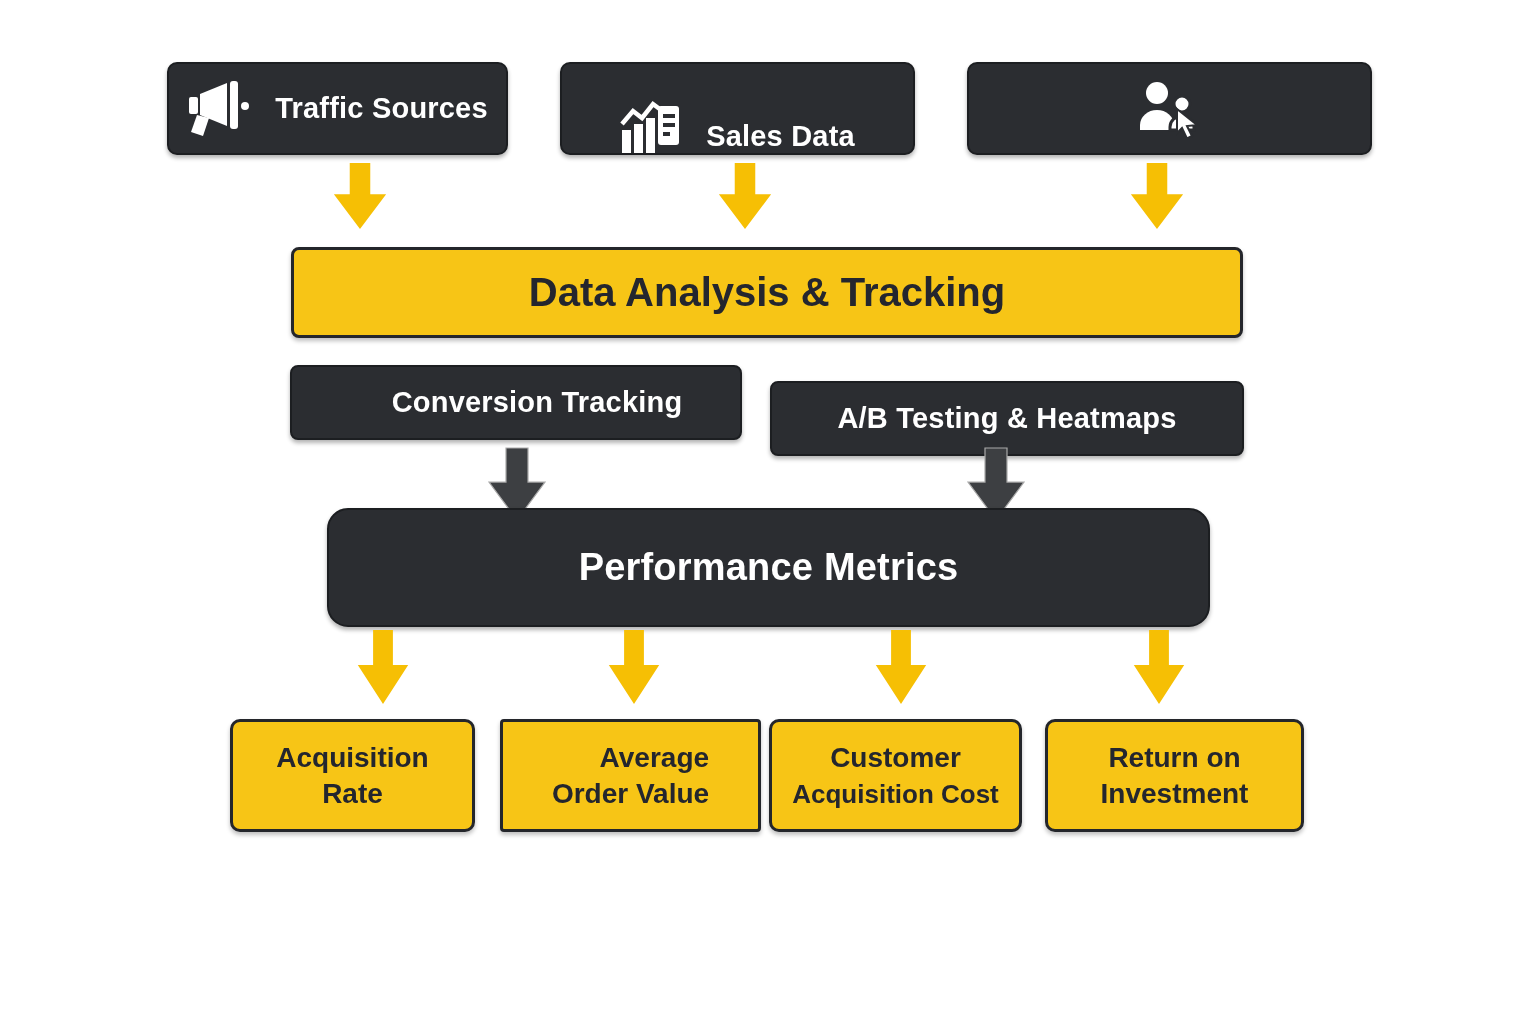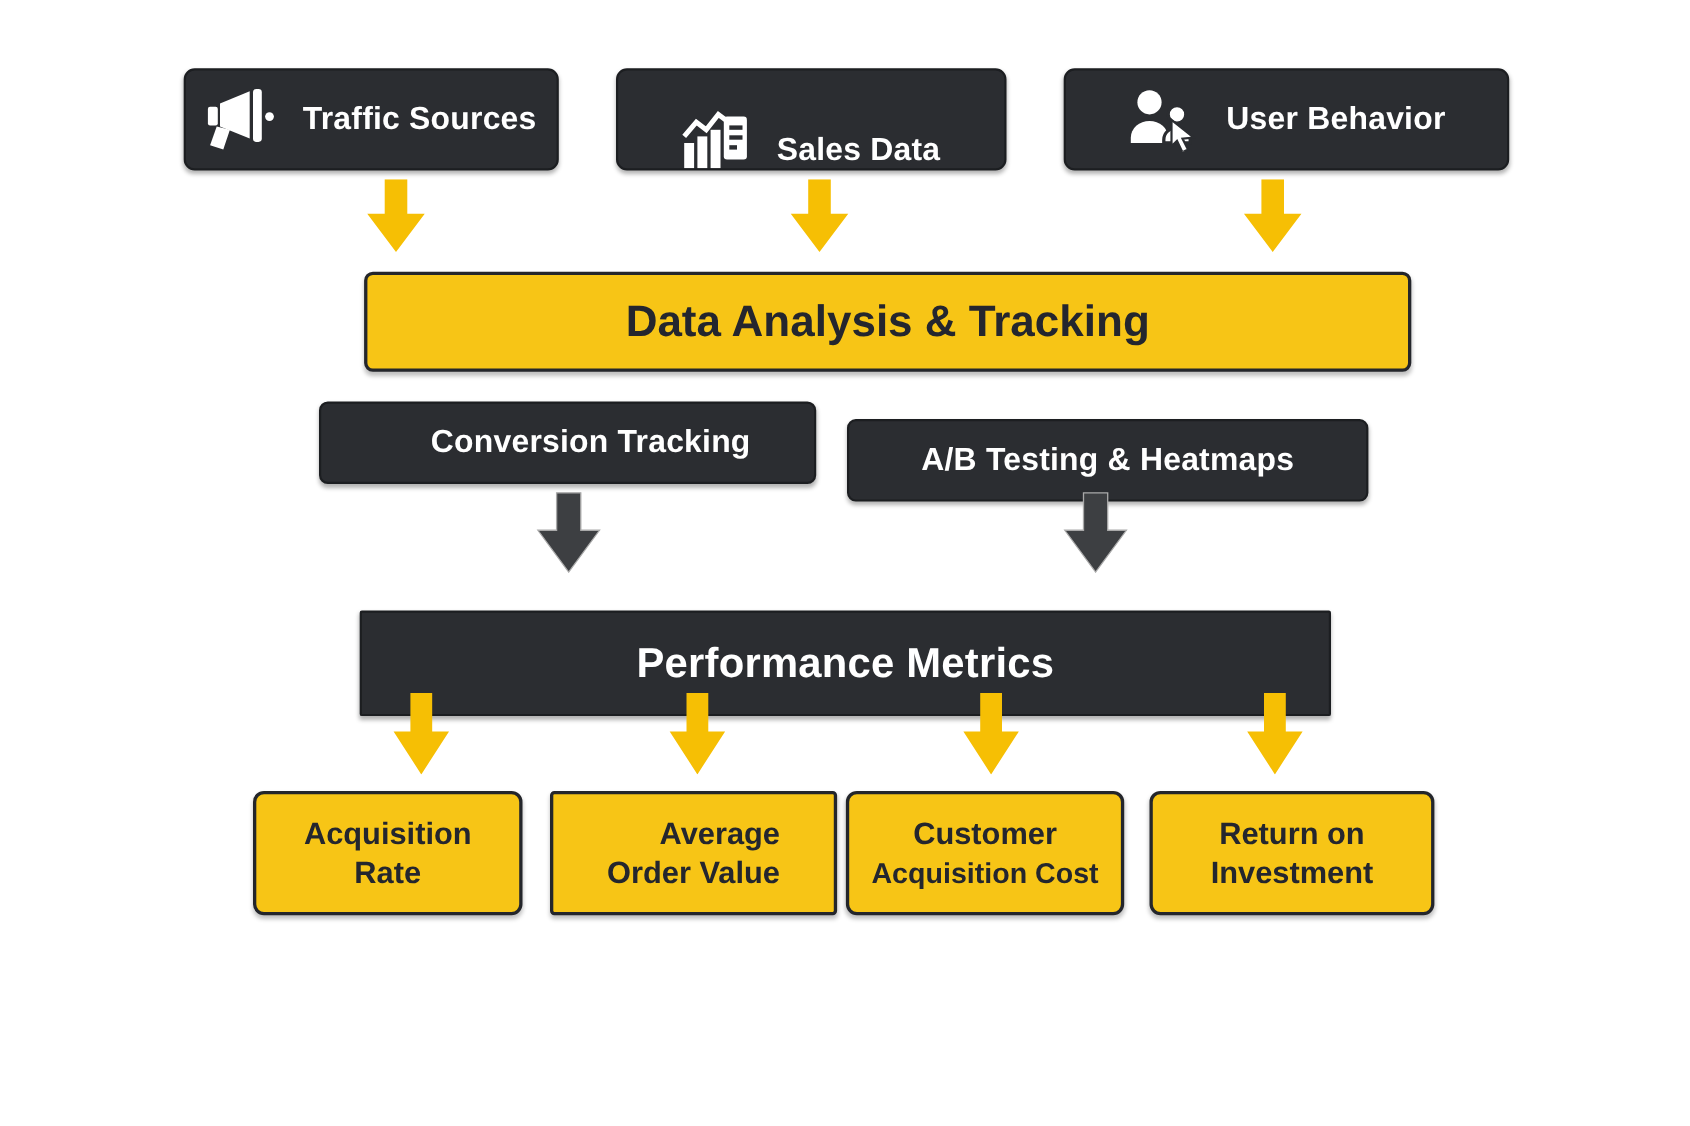--- a/index.html
+++ b/index.html
@@ -81,40 +81,39 @@
 <div class="abs dark-box src-box" style="left:967px;top:62px;width:405px;height:93px;">
   <span class="icon-wrap">
     <svg width="66" height="58" viewBox="0 0 66 58">
       <circle class="icon-fill" cx="20" cy="13" r="11"></circle>
       <path class="icon-fill" d="M3 50 v-5 a17 15 0 0 1 34 0 v5 z"></path>
       <circle class="icon-fill" cx="45" cy="24" r="8" stroke="#2b2d31" stroke-width="3"></circle>
       <path class="icon-fill" d="M33 50 v-3 a12 11 0 0 1 24 0 v3 z" stroke="#2b2d31" stroke-width="3"></path>
       <polygon class="icon-fill" points="40,29 60,45 50,46 55,56 50,58.5 45,48 40,53" stroke="#2b2d31" stroke-width="2"></polygon>
     </svg>
   </span>
-  <span class="label">User Behavior</span>
 </div>
 
 <div class="arrow" style="left:332px;top:163px;width:56px;height:66px;">
   <svg viewBox="0 0 60 76" preserveAspectRatio="none">
       <polygon class="arrow-yellow" points="19,0 41,0 41,36 58,36 30,76 2,36 19,36"></polygon>
     </svg>
 </div>
 <div class="arrow" style="left:717px;top:163px;width:56px;height:66px;">
   <svg viewBox="0 0 60 76" preserveAspectRatio="none">
       <polygon class="arrow-yellow" points="19,0 41,0 41,36 58,36 30,76 2,36 19,36"></polygon>
     </svg>
 </div>
 <div class="arrow" style="left:1129px;top:163px;width:56px;height:66px;">
   <svg viewBox="0 0 60 76" preserveAspectRatio="none">
       <polygon class="arrow-yellow" points="19,0 41,0 41,36 58,36 30,76 2,36 19,36"></polygon>
     </svg>
 </div>
 
-<div class="abs yellow-box" style="left:291px;top:247px;width:952px;height:91px;margin-left:40px;">
+<div class="abs yellow-box" style="left:291px;top:247px;width:952px;height:91px;">
   <span class="label headline">Data Analysis &amp; Tracking</span>
 </div>
 
 <div class="abs dark-box" style="left:290px;top:365px;width:452px;height:75px;border-radius:8px;padding-left:42px;">
   <span class="label mid-label">Conversion Tracking</span>
 </div>
 <div class="abs dark-box" style="left:770px;top:365px;width:474px;height:75px;border-radius:8px;margin-top:16px;">
   <span class="label mid-label">A/B Testing &amp; Heatmaps</span>
 </div>
 
@@ -122,21 +121,21 @@
   <svg viewBox="0 0 60 76" preserveAspectRatio="none">
       <polygon class="arrow-dark" points="19,1 41,1 41,36 58,36 30,75 2,36 19,36"></polygon>
     </svg>
 </div>
 <div class="arrow" style="left:966px;top:447px;width:60px;height:74px;">
   <svg viewBox="0 0 60 76" preserveAspectRatio="none">
       <polygon class="arrow-dark" points="19,1 41,1 41,36 58,36 30,75 2,36 19,36"></polygon>
     </svg>
 </div>
 
-<div class="abs dark-box" style="left:327px;top:555px;width:883px;height:96px;border-radius:2px;">
+<div class="abs dark-box" style="left:327px;top:508px;width:883px;height:119px;border-radius:21px;">
   <span class="label perf-label">Performance Metrics</span>
 </div>
 
 <div class="arrow" style="left:356px;top:630px;width:54px;height:74px;">
   <svg viewBox="0 0 60 76" preserveAspectRatio="none">
       <polygon class="arrow-yellow" points="19,0 41,0 41,36 58,36 30,76 2,36 19,36"></polygon>
     </svg>
 </div>
 <div class="arrow" style="left:607px;top:630px;width:54px;height:74px;">
   <svg viewBox="0 0 60 76" preserveAspectRatio="none">

